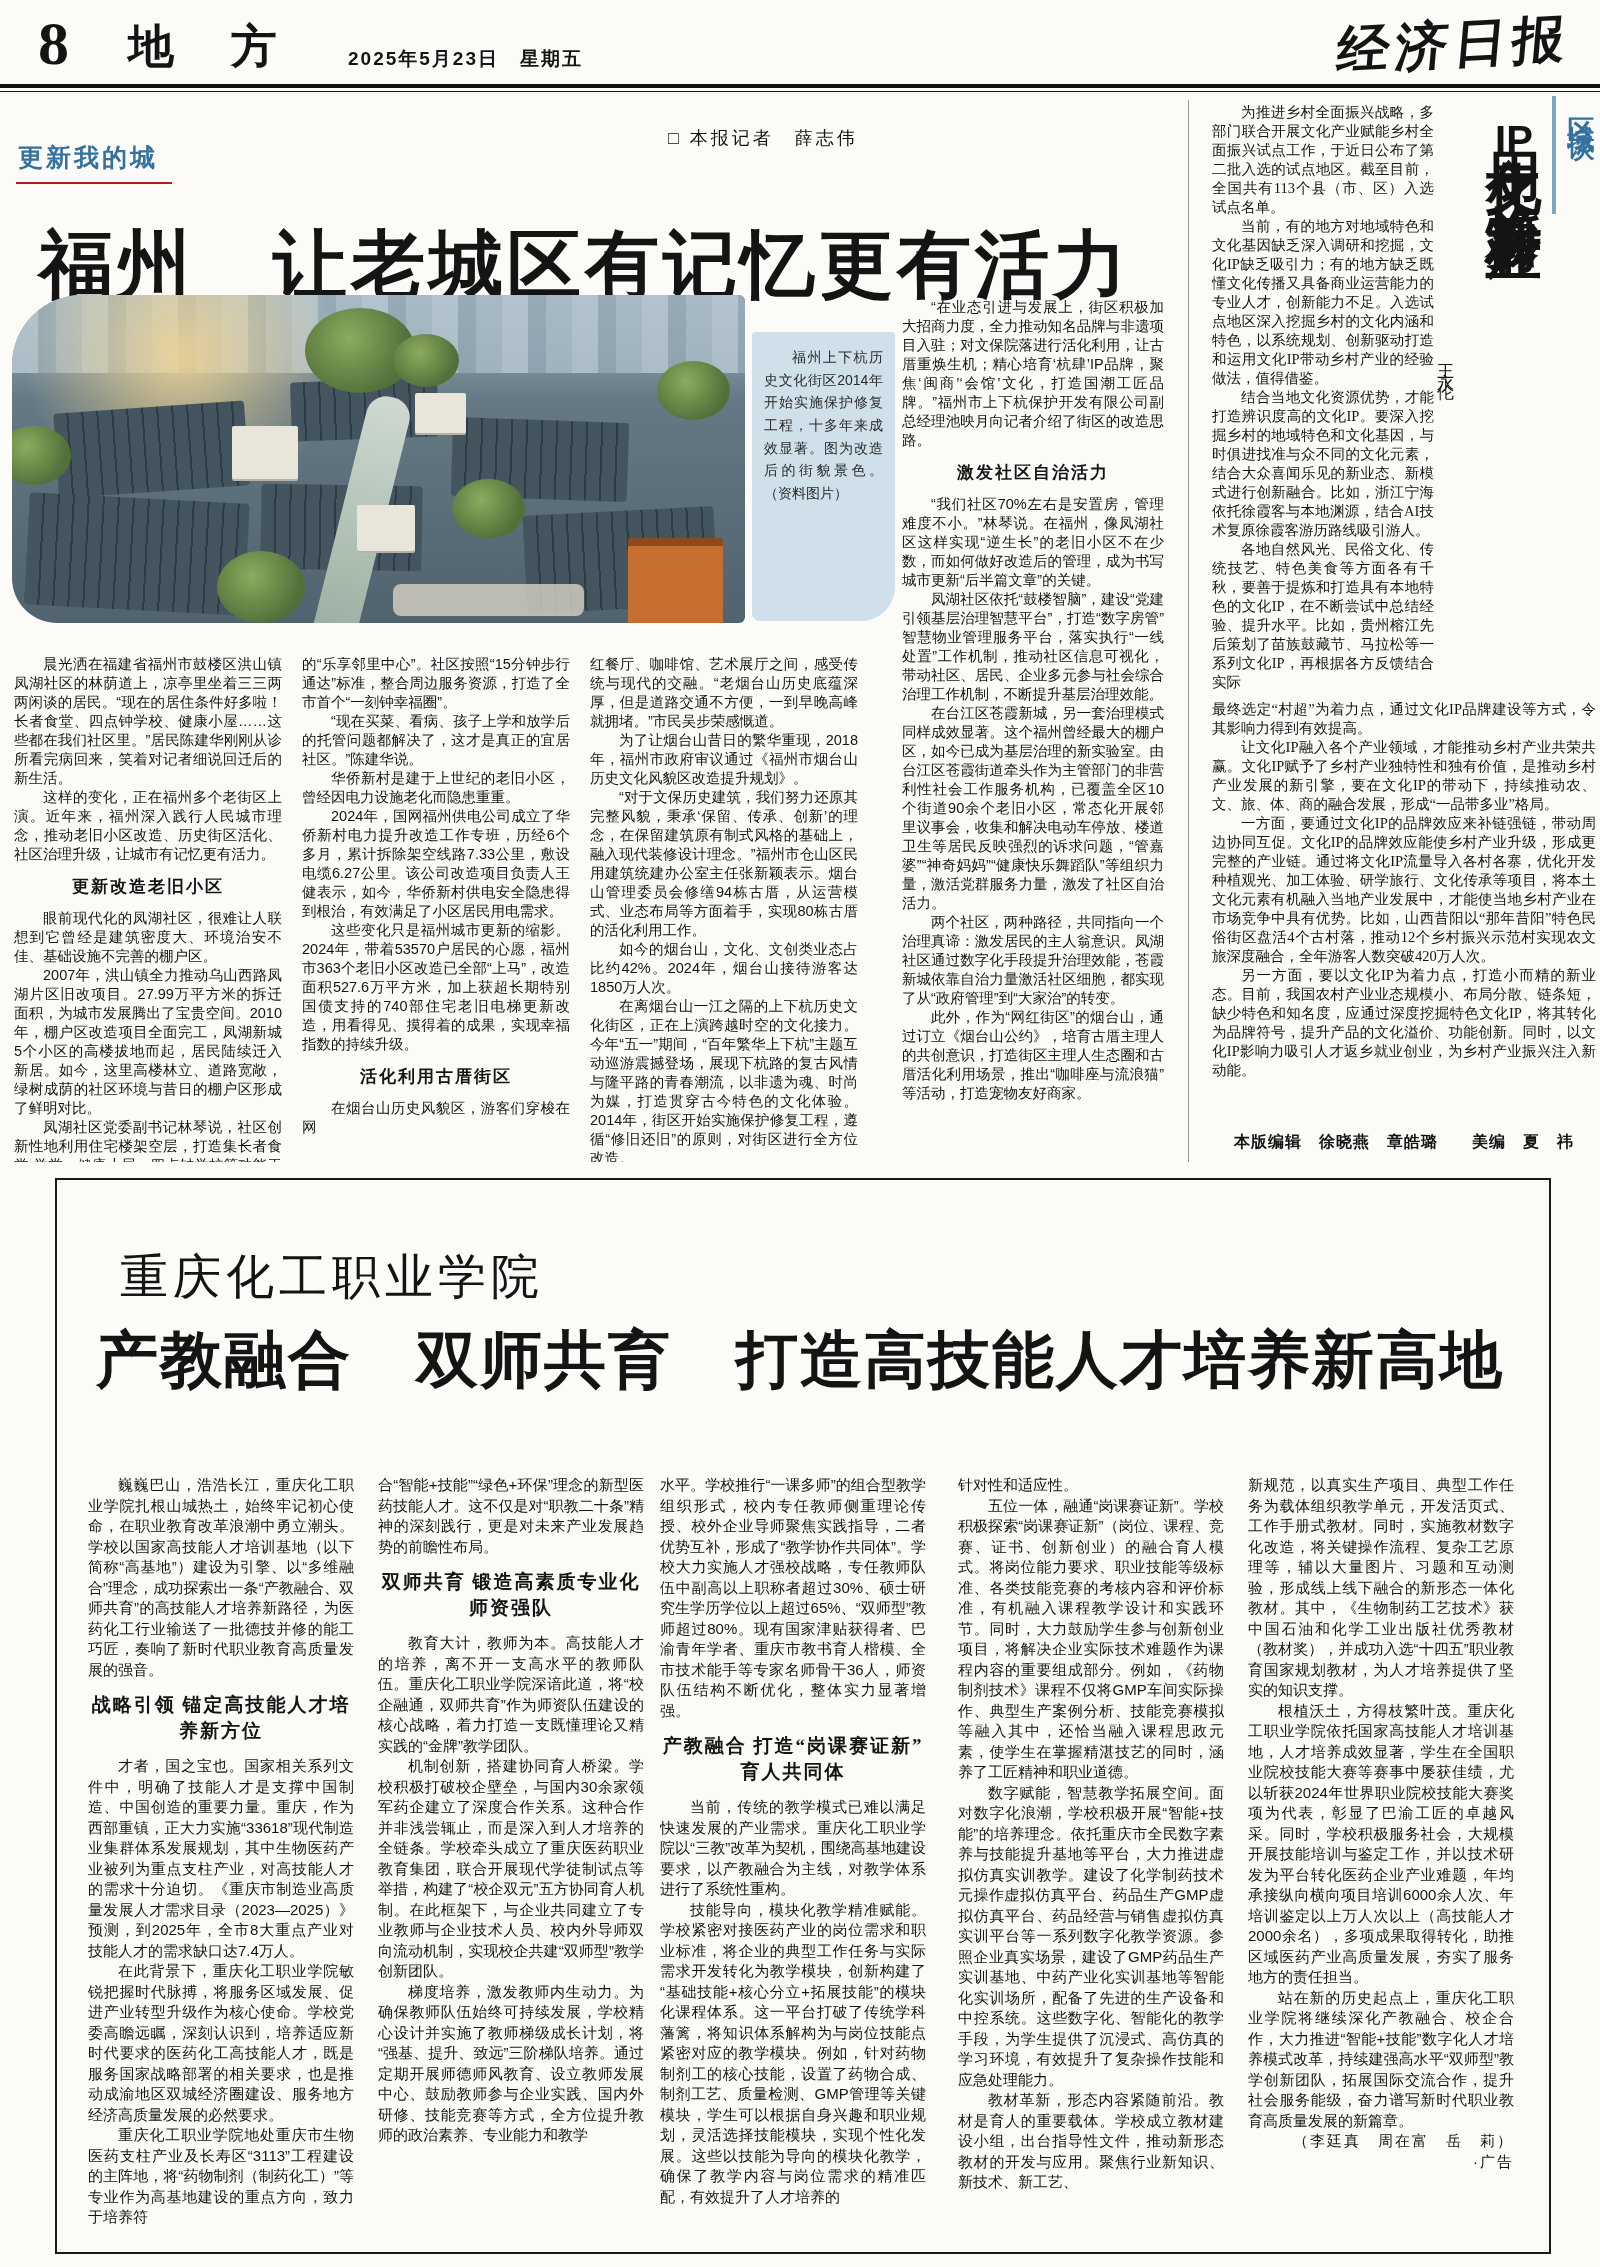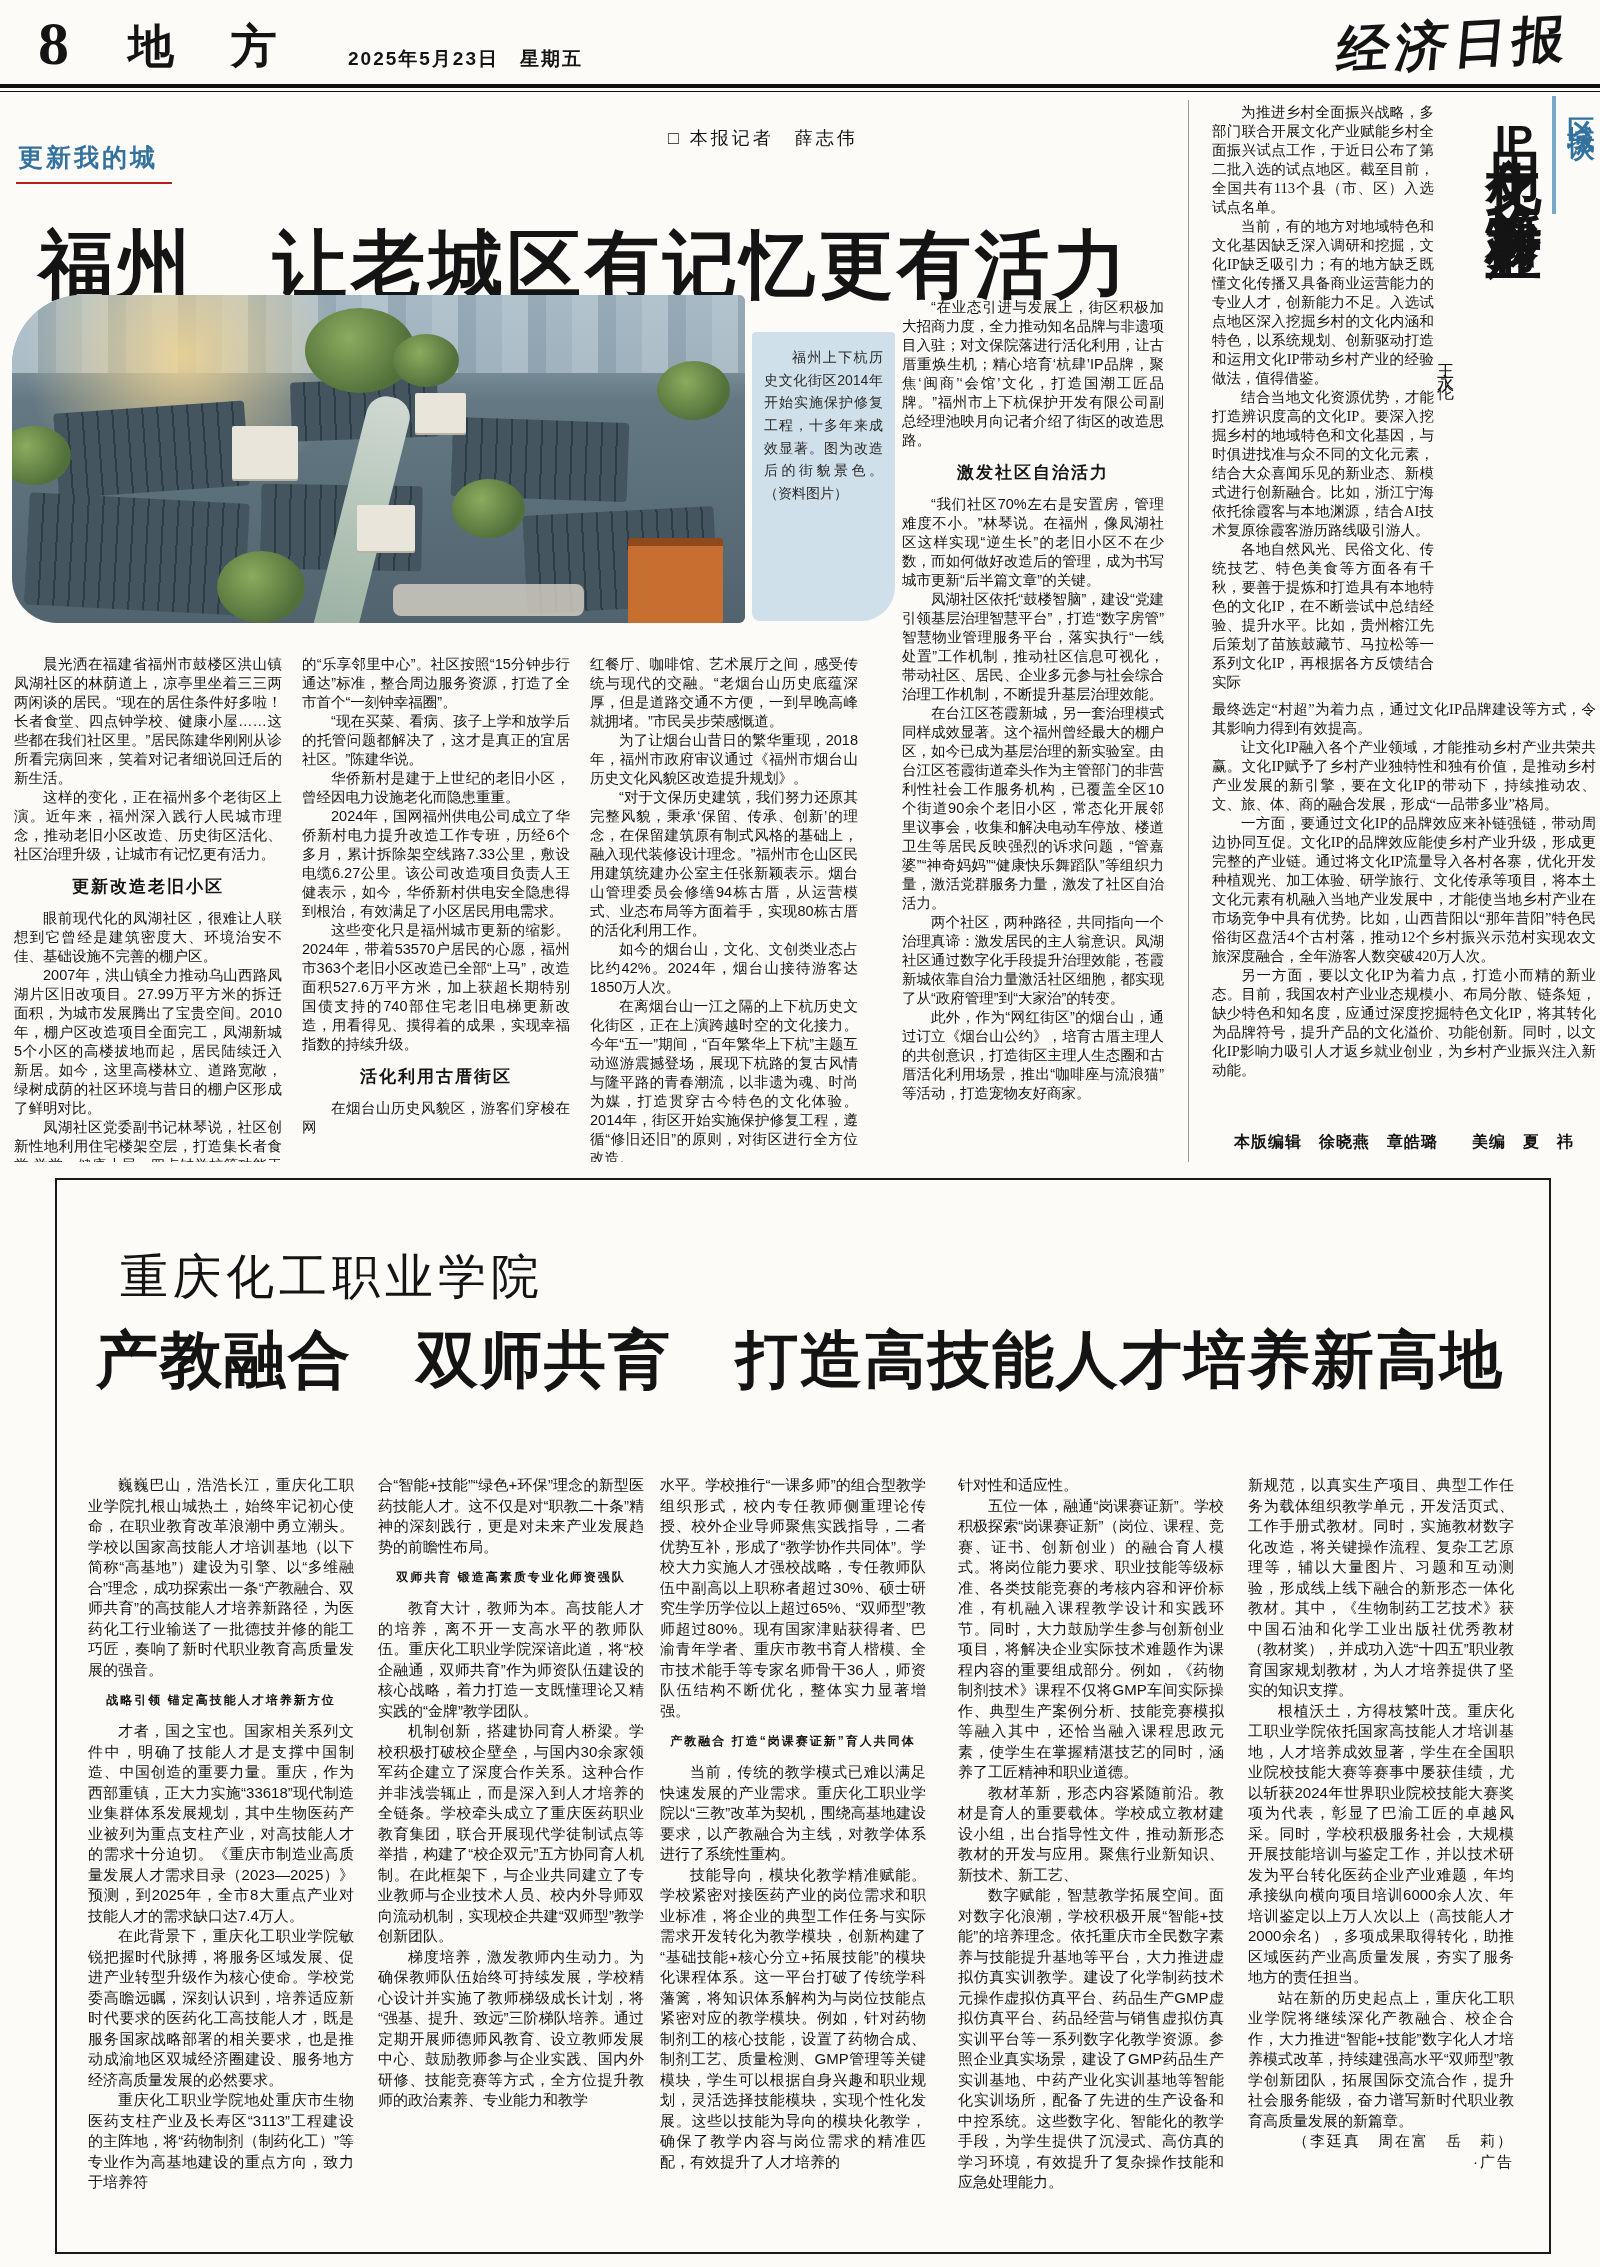--- a/index.html
+++ b/index.html
@@ -75,21 +75,21 @@
               font-size:17px;letter-spacing:10px;}
   .editor-line{position:absolute;left:1212px;top:1132px;width:384px;text-align:center;
                font-size:16px;font-weight:900;letter-spacing:1px;}
   
   .adbox{position:absolute;left:55px;top:1178px;width:1492px;height:1072px;border:2px solid #1a1a1a;background:#fcfbf7;}
   .school{position:absolute;left:120px;top:1238px;font-size:48px;font-weight:400;letter-spacing:5px;margin-top:7px;}
   .ad-headline{position:absolute;left:60px;top:1318px;width:1480px;text-align:center;
                font-size:62px;font-weight:900;letter-spacing:2px;white-space:nowrap;}
   .cq{top:1475px;height:768px;width:266px;}
   .cq p{font-size:15px;line-height:20.5px;}
-  .cq h4{font-size:12px;margin:12px 0;}
+  .cq h4{font-size:19px;margin:12px 0;font-family:Liberation Serif, serif;}
   .cq1{left:88px;} .cq2{left:378px;} .cq3{left:660px;} .cq4{left:958px;} .cq5{left:1248px;}
   .col p.sig{text-align:right;text-indent:0;letter-spacing:2px;}
 </style>
 </head>
 <body>
 
 <div class="page">
 
   <div class="hdr">
     <div class="pgnum">8</div>
@@ -203,22 +203,22 @@
     </div>
   <div class="col cq cq3">
       <p class="noind">水平。学校推行“一课多师”的组合型教学组织形式，校内专任教师侧重理论传授、校外企业导师聚焦实践指导，二者优势互补，形成了“教学协作共同体”。学校大力实施人才强校战略，专任教师队伍中副高以上职称者超过30%、硕士研究生学历学位以上超过65%、“双师型”教师超过80%。现有国家津贴获得者、巴渝青年学者、重庆市教书育人楷模、全市技术能手等专家名师骨干36人，师资队伍结构不断优化，整体实力显著增强。</p>
       <h4>产教融合 打造“岗课赛证新”育人共同体</h4>
       <p>当前，传统的教学模式已难以满足快速发展的产业需求。重庆化工职业学院以“三教”改革为契机，围绕高基地建设要求，以产教融合为主线，对教学体系进行了系统性重构。</p>
       <p>技能导向，模块化教学精准赋能。学校紧密对接医药产业的岗位需求和职业标准，将企业的典型工作任务与实际需求开发转化为教学模块，创新构建了“基础技能+核心分立+拓展技能”的模块化课程体系。这一平台打破了传统学科藩篱，将知识体系解构为与岗位技能点紧密对应的教学模块。例如，针对药物制剂工的核心技能，设置了药物合成、制剂工艺、质量检测、GMP管理等关键模块，学生可以根据自身兴趣和职业规划，灵活选择技能模块，实现个性化发展。这些以技能为导向的模块化教学，确保了教学内容与岗位需求的精准匹配，有效提升了人才培养的</p>
     </div>
   <div class="col cq cq4">
       <p class="noind">针对性和适应性。</p>
       <p>五位一体，融通“岗课赛证新”。学校积极探索“岗课赛证新”（岗位、课程、竞赛、证书、创新创业）的融合育人模式。将岗位能力要求、职业技能等级标准、各类技能竞赛的考核内容和评价标准，有机融入课程教学设计和实践环节。同时，大力鼓励学生参与创新创业项目，将解决企业实际技术难题作为课程内容的重要组成部分。例如，《药物制剂技术》课程不仅将GMP车间实际操作、典型生产案例分析、技能竞赛模拟等融入其中，还恰当融入课程思政元素，使学生在掌握精湛技艺的同时，涵养了工匠精神和职业道德。</p>
+      <p>数字赋能，智慧教学拓展空间。面对数字化浪潮，学校积极开展“智能+技能”的培养理念。依托重庆市全民数字素养与技能提升基地等平台，大力推进虚拟仿真实训教学。建设了化学制药技术元操作虚拟仿真平台、药品生产GMP虚拟仿真平台、药品经营与销售虚拟仿真实训平台等一系列数字化教学资源。参照企业真实场景，建设了GMP药品生产实训基地、中药产业化实训基地等智能化实训场所，配备了先进的生产设备和中控系统。这些数字化、智能化的教学手段，为学生提供了沉浸式、高仿真的学习环境，有效提升了复杂操作技能和应急处理能力。</p>
       <p>教材革新，形态内容紧随前沿。教材是育人的重要载体。学校成立教材建设小组，出台指导性文件，推动新形态教材的开发与应用。聚焦行业新知识、新技术、新工艺、</p>
-      <p>数字赋能，智慧教学拓展空间。面对数字化浪潮，学校积极开展“智能+技能”的培养理念。依托重庆市全民数字素养与技能提升基地等平台，大力推进虚拟仿真实训教学。建设了化学制药技术元操作虚拟仿真平台、药品生产GMP虚拟仿真平台、药品经营与销售虚拟仿真实训平台等一系列数字化教学资源。参照企业真实场景，建设了GMP药品生产实训基地、中药产业化实训基地等智能化实训场所，配备了先进的生产设备和中控系统。这些数字化、智能化的教学手段，为学生提供了沉浸式、高仿真的学习环境，有效提升了复杂操作技能和应急处理能力。</p>
     </div>
   <div class="col cq cq5">
       <p class="noind">新规范，以真实生产项目、典型工作任务为载体组织教学单元，开发活页式、工作手册式教材。同时，实施教材数字化改造，将关键操作流程、复杂工艺原理等，辅以大量图片、习题和互动测验，形成线上线下融合的新形态一体化教材。其中，《生物制药工艺技术》获中国石油和化学工业出版社优秀教材（教材奖），并成功入选“十四五”职业教育国家规划教材，为人才培养提供了坚实的知识支撑。</p>
       <p>根植沃土，方得枝繁叶茂。重庆化工职业学院依托国家高技能人才培训基地，人才培养成效显著，学生在全国职业院校技能大赛等赛事中屡获佳绩，尤以斩获2024年世界职业院校技能大赛奖项为代表，彰显了巴渝工匠的卓越风采。同时，学校积极服务社会，大规模开展技能培训与鉴定工作，并以技术研发为平台转化医药企业产业难题，年均承接纵向横向项目培训6000余人次、年培训鉴定以上万人次以上（高技能人才2000余名），多项成果取得转化，助推区域医药产业高质量发展，夯实了服务地方的责任担当。</p>
       <p>站在新的历史起点上，重庆化工职业学院将继续深化产教融合、校企合作，大力推进“智能+技能”数字化人才培养模式改革，持续建强高水平“双师型”教学创新团队，拓展国际交流合作，提升社会服务能级，奋力谱写新时代职业教育高质量发展的新篇章。</p>
       <p class="sig">（李廷真　周在富　岳　莉）</p>
       <p class="sig">·广告</p>
     </div>
 
 </div>

